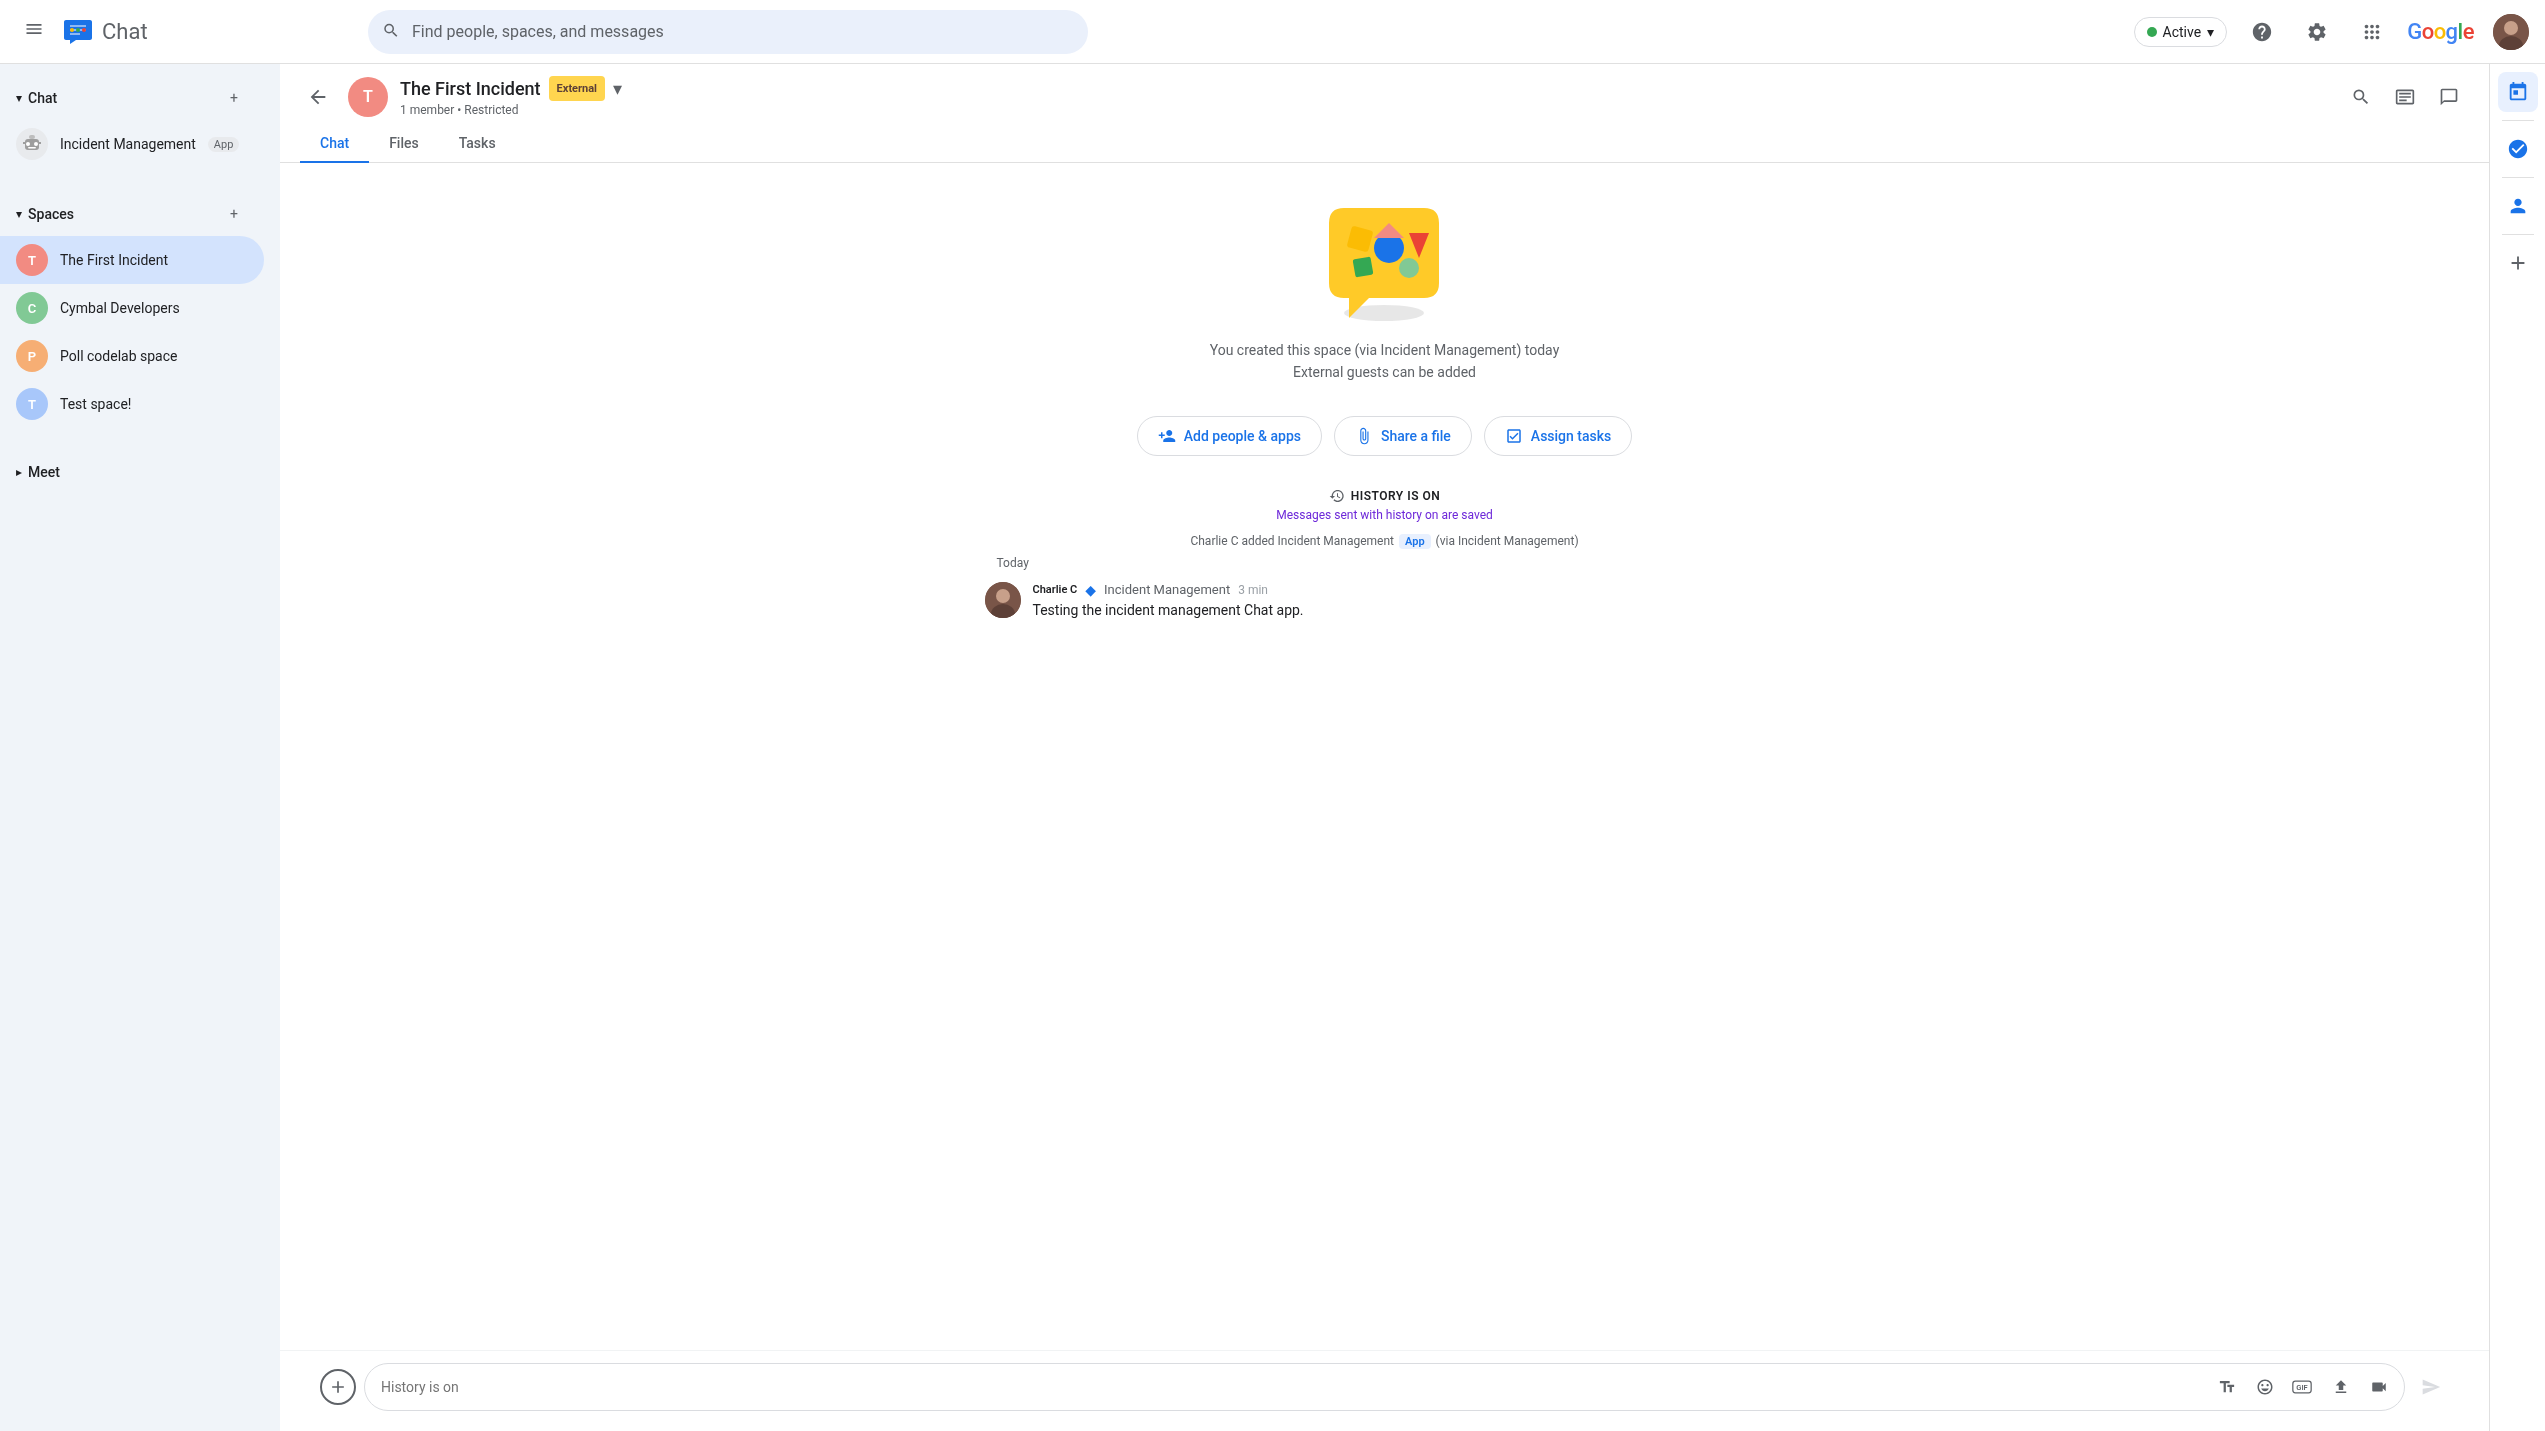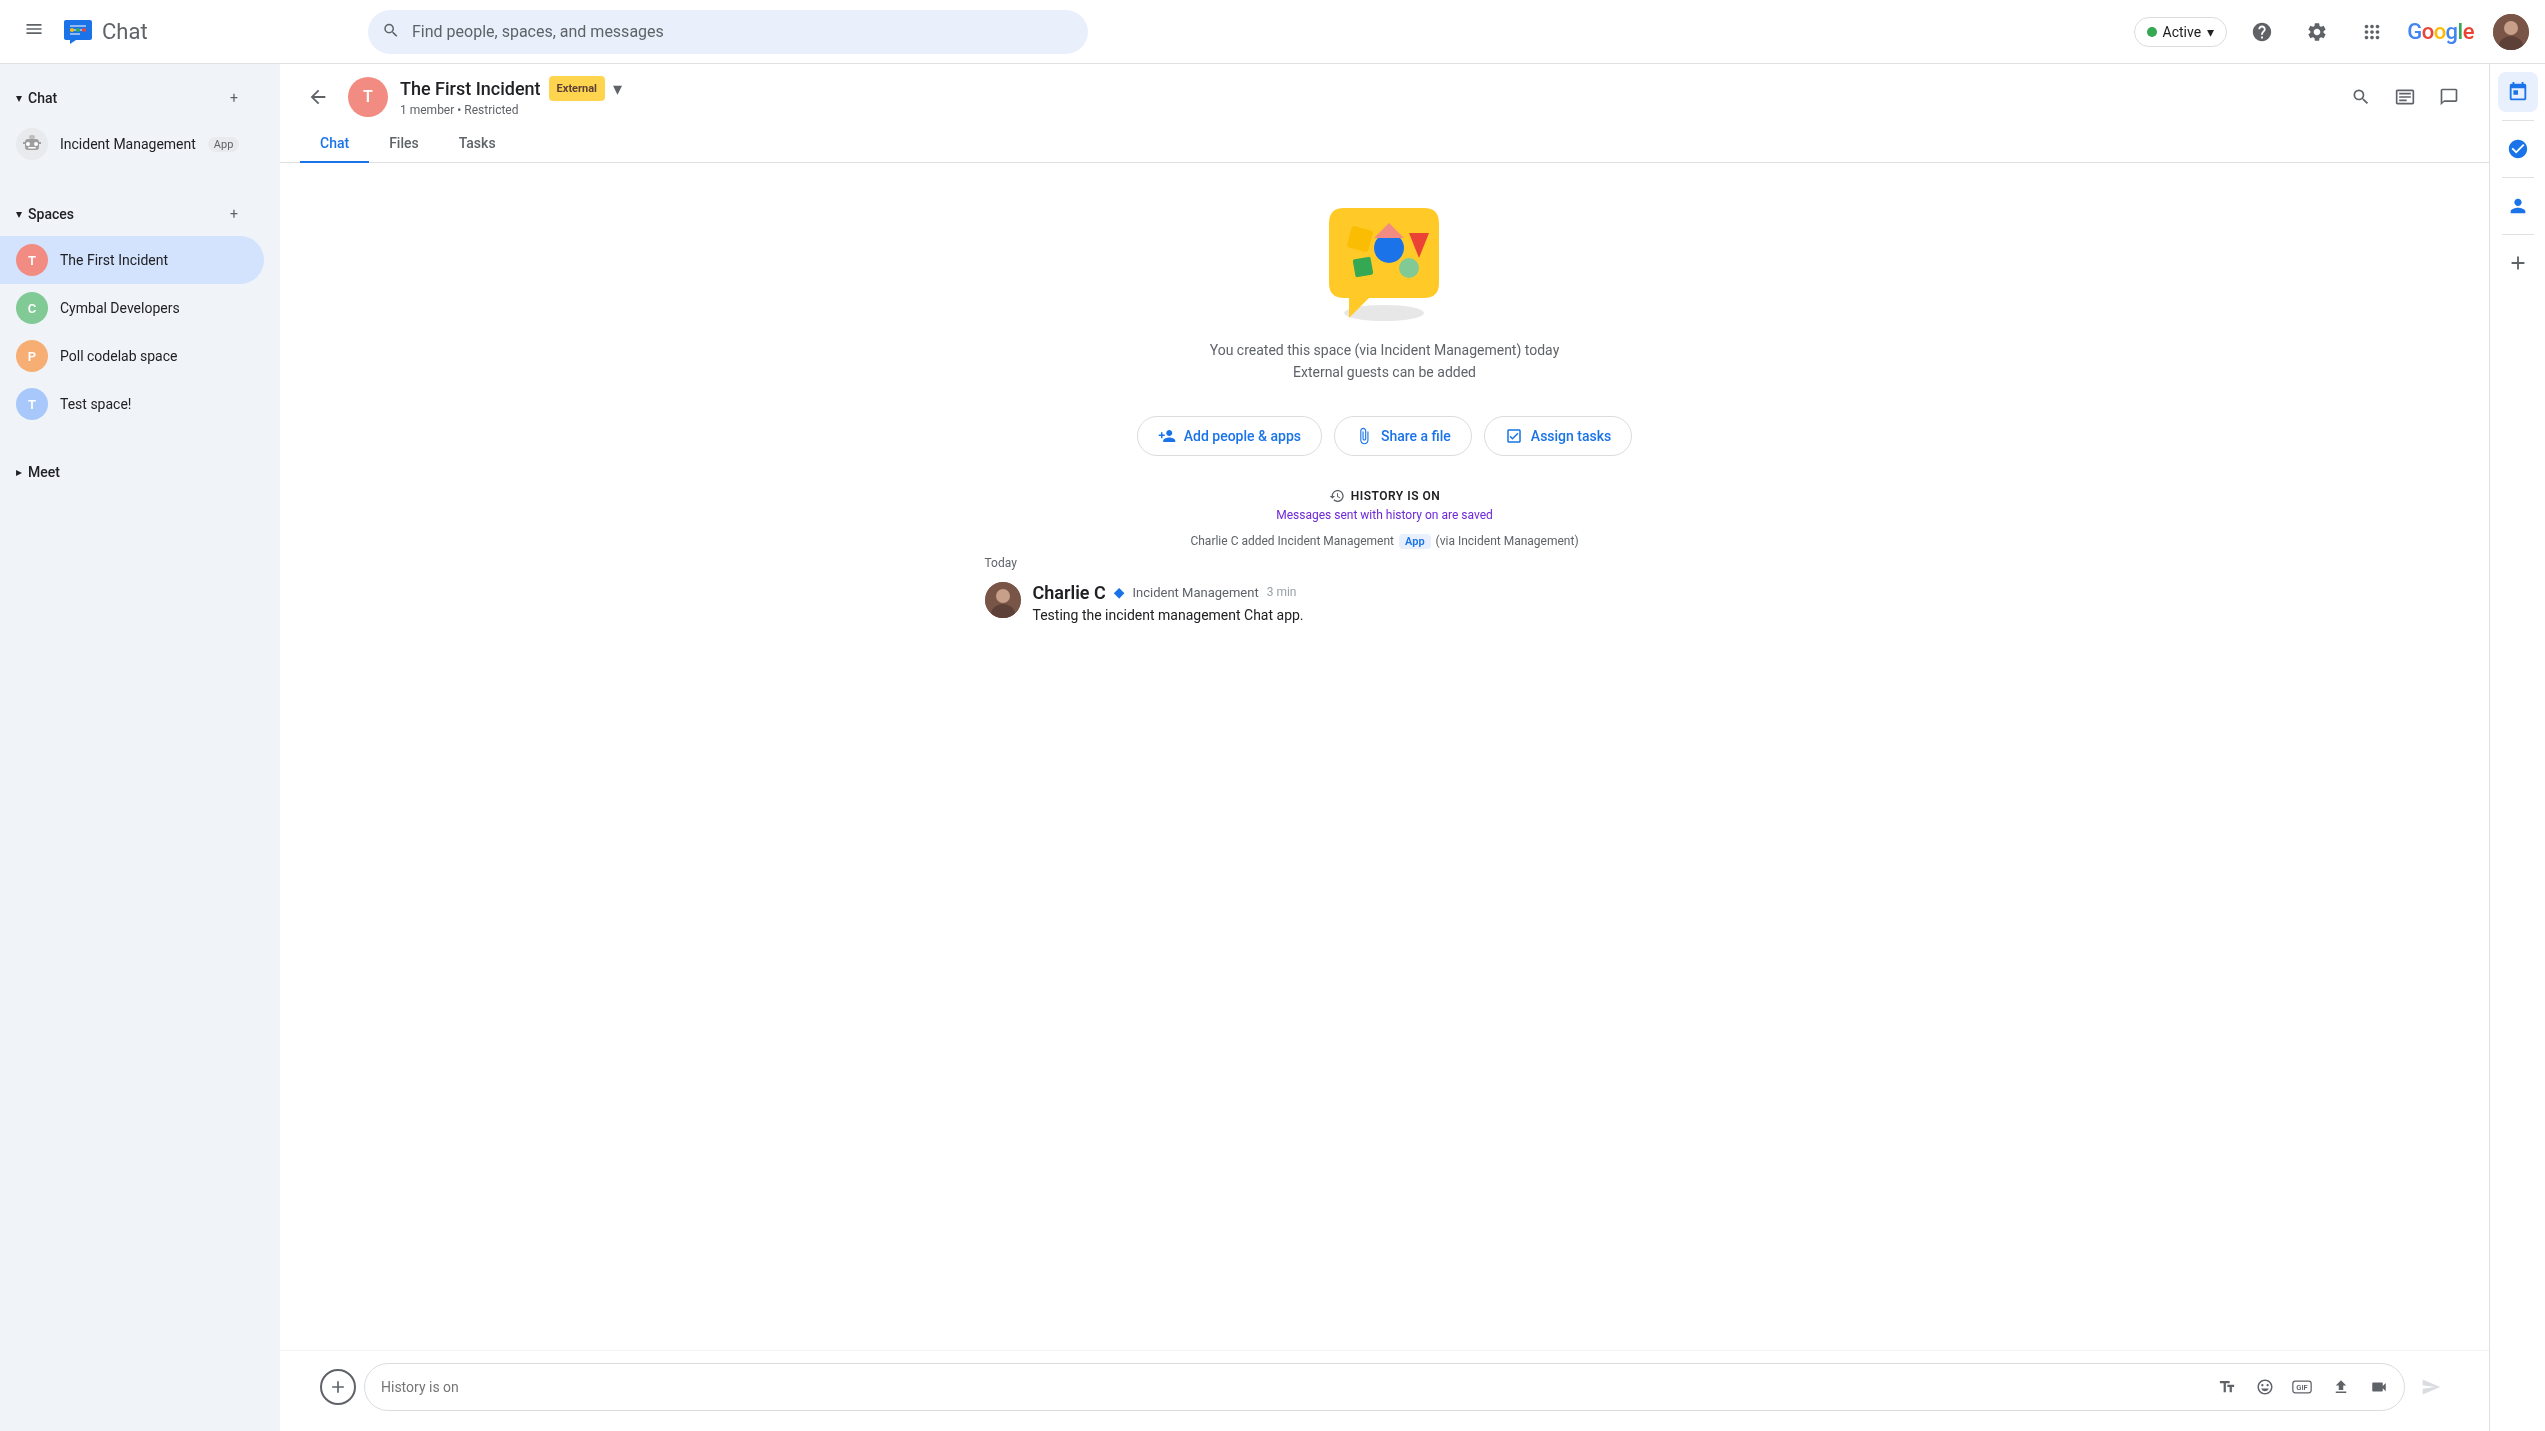--- a/index.html
+++ b/index.html
@@ -151,28 +151,28 @@
       padding: 10px 20px; font-size: 14px; color: #1a73e8;
       cursor: pointer; background: #fff; font-weight: 500;
     }
 
     .history-banner { display: flex; flex-direction: column; align-items: center; gap: 4px; margin: 8px 0; }
     .history-banner-title { display: flex; align-items: center; gap: 6px; font-size: 12px; font-weight: 600; color: #202124; letter-spacing: 0.5px; }
     .history-banner-sub { font-size: 12px; color: #6d28d9; }
 
     .system-msg { font-size: 12px; color: #5f6368; text-align: center; margin: 4px 0; }
     .app-badge { background: #e8f0fe; color: #1a73e8; font-size: 11px; font-weight: 600; padding: 1px 6px; border-radius: 4px; margin: 0 2px; }
-    .today-divider { font-size: 12px; color: #5f6368; margin: 8px 0; }
+    .today-divider { font-size: 12px; color: #5f6368; margin: 8px 12px; }
 
     .chat-messages { width: 100%; max-width: 800px; }
     .message-row { display: flex; gap: 12px; margin: 12px 0; align-items: flex-start; }
     .message-avatar { width: 36px; height: 36px; border-radius: 50%; background: #795548; flex-shrink: 0; overflow: hidden; display: flex; align-items: center; justify-content: center; }
     .message-body { display: flex; flex-direction: column; gap: 2px; }
     .message-header { display: flex; align-items: center; gap: 8px; }
-    .message-sender { font-size: 18px; font-weight: 600; color: #202124; }
+    .message-sender { font-size: 11px; font-weight: 600; color: #202124; }
     .diamond-icon { color: #1a73e8; font-size: 14px; }
     .app-name { font-size: 13px; color: #5f6368; }
     .message-time { font-size: 12px; color: #9aa0a6; }
     .message-text { font-size: 14px; color: #202124; line-height: 1.5; }
 
     
     .chat-input-area { padding: 12px 40px 20px; border-top: 1px solid #f1f3f4; display: flex; align-items: center; gap: 8px; }
     .add-btn { width: 36px; height: 36px; border-radius: 50%; border: 2px solid #5f6368; display: flex; align-items: center; justify-content: center; cursor: pointer; color: #5f6368; font-size: 20px; }
     .input-box {
       flex: 1; height: 48px; border: 1px solid #dadce0; border-radius: 24px;

